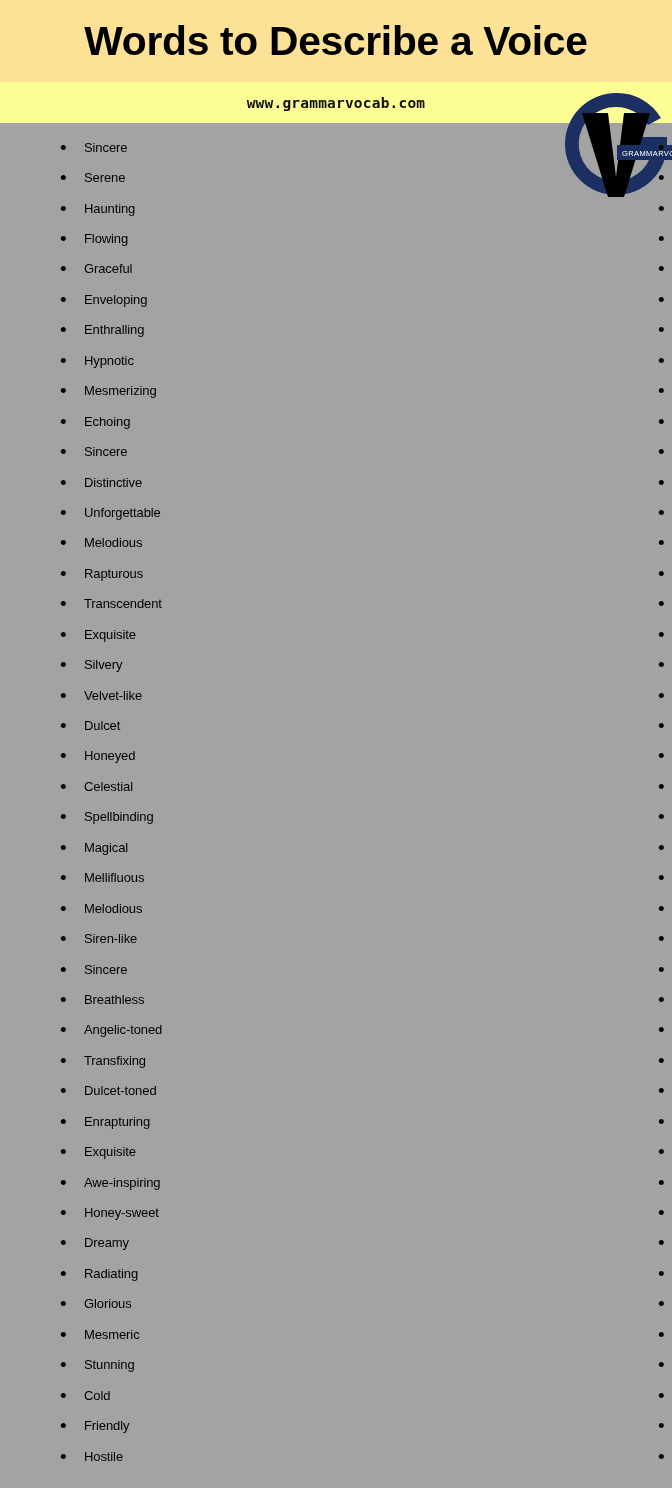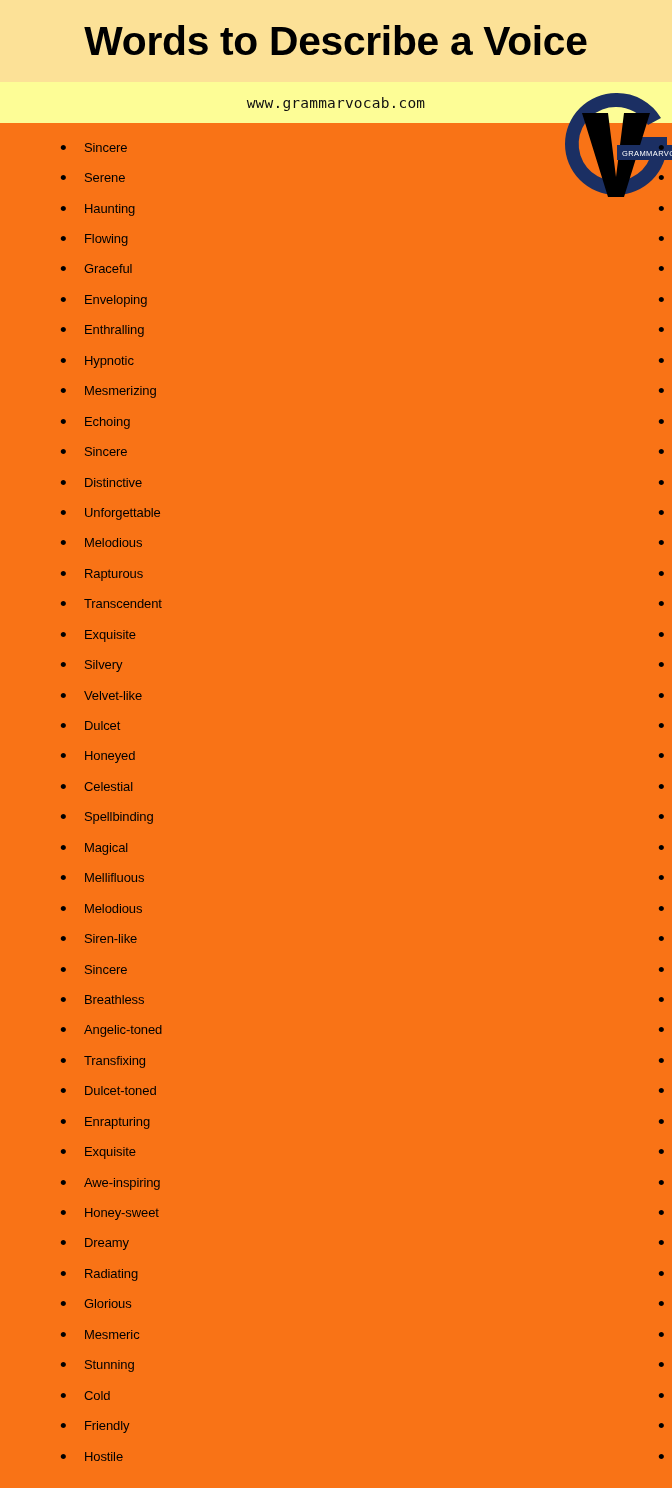--- a/index.html
+++ b/index.html
@@ -9,21 +9,21 @@
     height:1488px;
     background:#ffffff;
     font-family:"Liberation Sans", sans-serif;
     overflow:hidden;
   }
 
   .page {
     position:relative;
     width:672px;
     height:1488px;
-    background:#f97316;
+    background:#a3a3a3;
     padding-left:28px;
   }
 
   
   .band-title {
     position:absolute;
     left:0; top:0;
     width:672px; height:82px;
     background:#fce197;
   }
@@ -52,21 +52,21 @@
 
   .url {
     position:absolute;
     left:0; top:82px;
     width:672px; height:41px;
     display:flex;
     align-items:center;
     justify-content:center;
     font-family:"DejaVu Sans Mono","Liberation Mono",monospace;
     font-size:14.5px;
-    font-weight:normal;
+    font-weight:bold;
     letter-spacing:0.2px;
     color:#111111;
     white-space:nowrap;
   }
 
   
   .logo {
     position:absolute;
     left:560px; top:91px;
     width:112px; height:106px;

